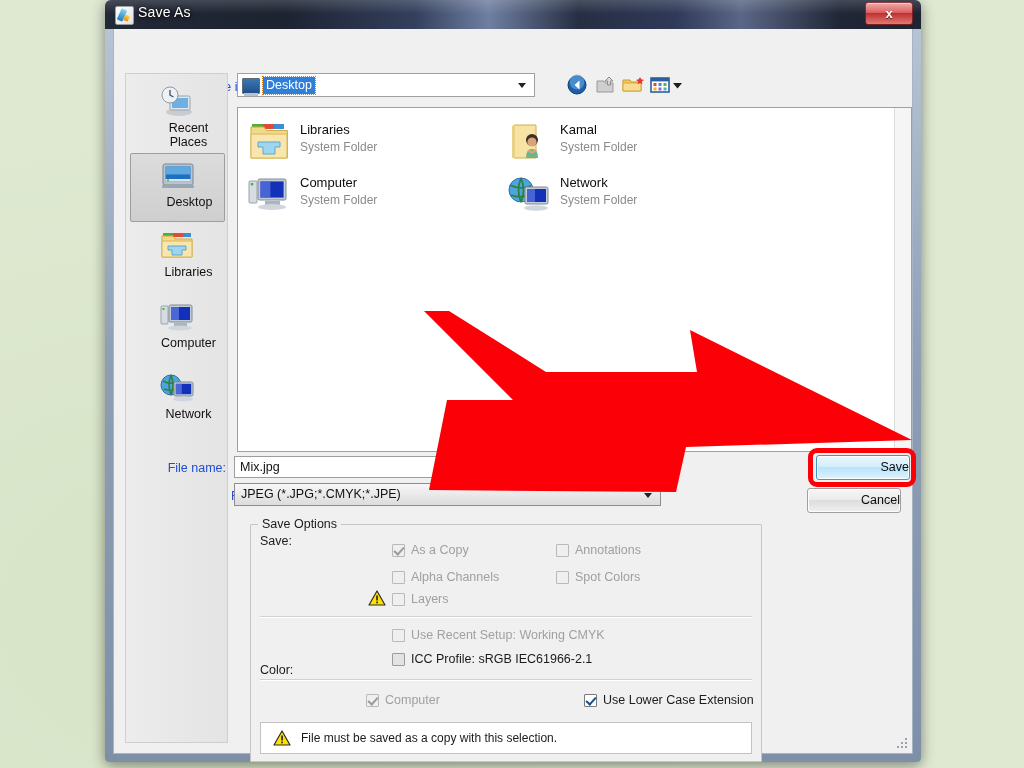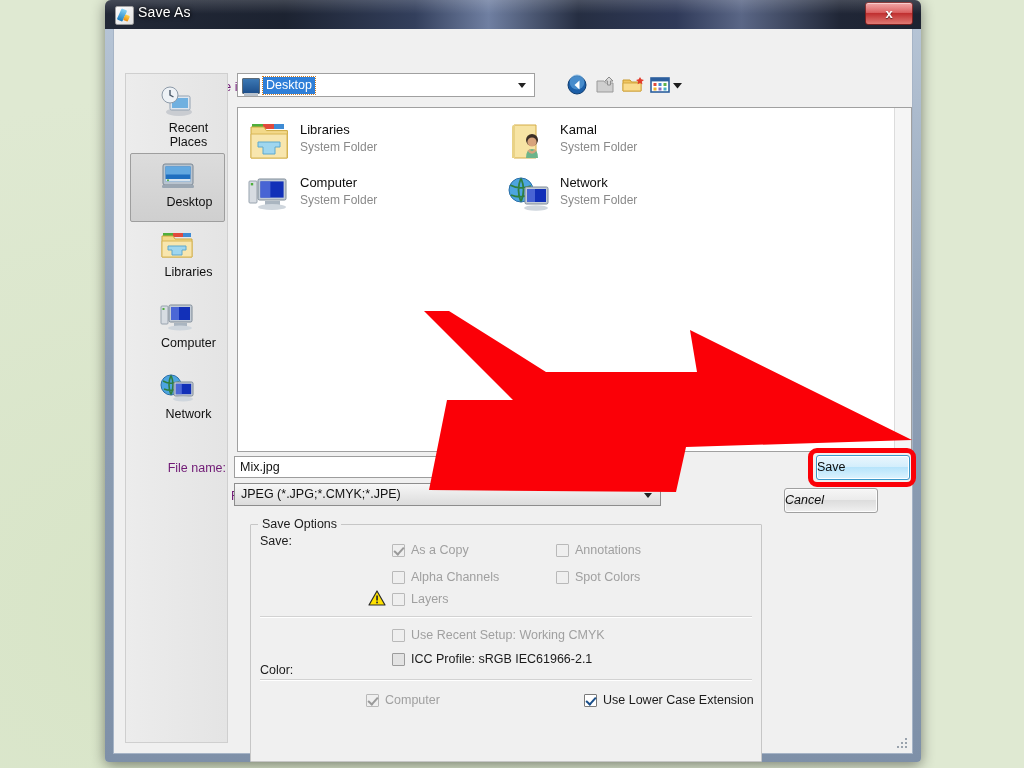--- a/index.html
+++ b/index.html
@@ -76,21 +76,21 @@
   
   #client{
     position:absolute;left:8px;top:29px;width:800px;height:725px;
     background:#f0f0f0;border:1px solid #a6b4c6;border-top:none;
     box-sizing:border-box;
   }
   #grip{position:absolute;right:3px;bottom:3px;width:12px;height:12px;}
   #grip span{position:absolute;width:2px;height:2px;background:#9aa3ad;}
 
   
-  .lbl{font-size:12.5px;color:#701a75;}
+  .lbl{font-size:12.5px;color:#1d4ed8;}
   #savein-label{position:absolute;left:64px;top:51px;width:70px;text-align:right;}
   #savein-combo{
     position:absolute;left:123px;top:44px;width:298px;height:24px;
     background:#fff;border:1px solid #a0a0a0;box-sizing:border-box;
   }
   #savein-icon{position:absolute;left:4px;top:4px;width:16px;height:14px;
     background:linear-gradient(180deg,#3c78b4,#1d4f8c);border:1px solid #5d6b78;border-radius:1px;}
   #savein-icon::after{content:"";position:absolute;left:1px;bottom:-3px;width:14px;height:3px;background:#b9c2cc;}
   #savein-value{
     position:absolute;left:25px;top:3px;height:17px;line-height:17px;
@@ -134,27 +134,27 @@
   #fn-input{position:absolute;left:120px;top:427px;width:405px;height:22px;background:#fff;border:1px solid #9d9d9d;box-sizing:border-box;}
   #fn-value{position:absolute;left:5px;top:3px;font-size:12.5px;color:#111;}
   #fmt-label{position:absolute;left:0px;top:460px;width:118px;}
   #fmt-combo{position:absolute;left:120px;top:454px;width:427px;height:23px;
     background:linear-gradient(180deg,#f7f7f7,#dcdcdc);border:1px solid #8d8d8d;box-sizing:border-box;}
   #fmt-value{position:absolute;left:6px;top:3px;font-size:12.5px;color:#111;}
   #fmt-arrow{position:absolute;right:8px;top:9px;width:0;height:0;border-left:4px solid transparent;border-right:4px solid transparent;border-top:5px solid #222;}
 
   
   .dlgbtn{position:absolute;width:92px;height:23px;border-radius:3px;
-    font-size:12.5px;color:#0c0c0c;text-align:left;line-height:22px;cursor:pointer;}
+    font-size:12.5px;color:#0c0c0c;text-align:right;line-height:22px;cursor:pointer;}
   #btn-save{left:702px;top:426px;
     background:linear-gradient(180deg,#eaf6fd 0%,#d3eefc 48%,#b7e4fb 50%,#ddf3fe 100%);
     border:1px solid #3c97c9;box-shadow:inset 0 0 0 1px #fff;}
-  #btn-cancel{left:670px;top:459px;
+  #btn-cancel{left:693px;top:459px;
     background:linear-gradient(180deg,#f6f6f6 0%,#ebebeb 48%,#dddddd 50%,#f0f0f0 100%);
-    border:1px solid #a0a0a0;box-shadow:inset 0 0 0 1px #fdfdfd;font-style:italic;}
+    border:1px solid #a0a0a0;box-shadow:inset 0 0 0 1px #fdfdfd;}
   #save-highlight{position:absolute;left:694px;top:419px;width:108px;height:39px;
     border:5px solid #fb0007;border-radius:9px;box-sizing:border-box;}
 
   
   #group{
     position:absolute;left:136px;top:495px;width:512px;height:238px;
     border:1px solid #c6c6c6;border-radius:1px;box-sizing:border-box;background:#f0f0f0;
   }
   #group-title{position:absolute;left:144px;top:488px;background:#f0f0f0;padding:0 4px;font-size:12.5px;color:#1b1b1b;}
   .sec-lbl{position:absolute;font-size:12.5px;color:#1b1b1b;}
@@ -444,20 +444,30 @@
 
     <div class="cbrow" style="left:252px;top:664px">
       <span class="cb on gray"></span>
       <span class="cb-txt dim">Computer</span>
     </div>
     <div class="cbrow" style="left:470px;top:664px">
       <span class="cb on active"></span>
       <span class="cb-txt dark">Use Lower Case Extension</span>
     </div>
 
+    <div id="msgbox">
+      <div class="warn" style="left:12px;top:7px">
+        <svg width="18" height="16" viewBox="0 0 18 16">
+          <path d="M9 1 L17 15 H1 Z" fill="#ffe200" stroke="#2b2b2b" stroke-width="1.2" stroke-linejoin="round"></path>
+          <rect x="8.2" y="5.5" width="1.7" height="5" fill="#2b2b2b"></rect>
+          <rect x="8.2" y="11.6" width="1.7" height="1.7" fill="#2b2b2b"></rect>
+        </svg>
+      </div>
+      <div id="msg-text">File must be saved as a copy with this selection.</div>
+    </div>
 
     <div id="grip">
       <span style="left:8px;top:0"></span>
       <span style="left:4px;top:4px"></span>
         <span style="left:8px;top:4px"></span>
       <span style="left:0px;top:8px"></span>
         <span style="left:4px;top:8px"></span>
         <span style="left:8px;top:8px"></span>
     </div>
 

